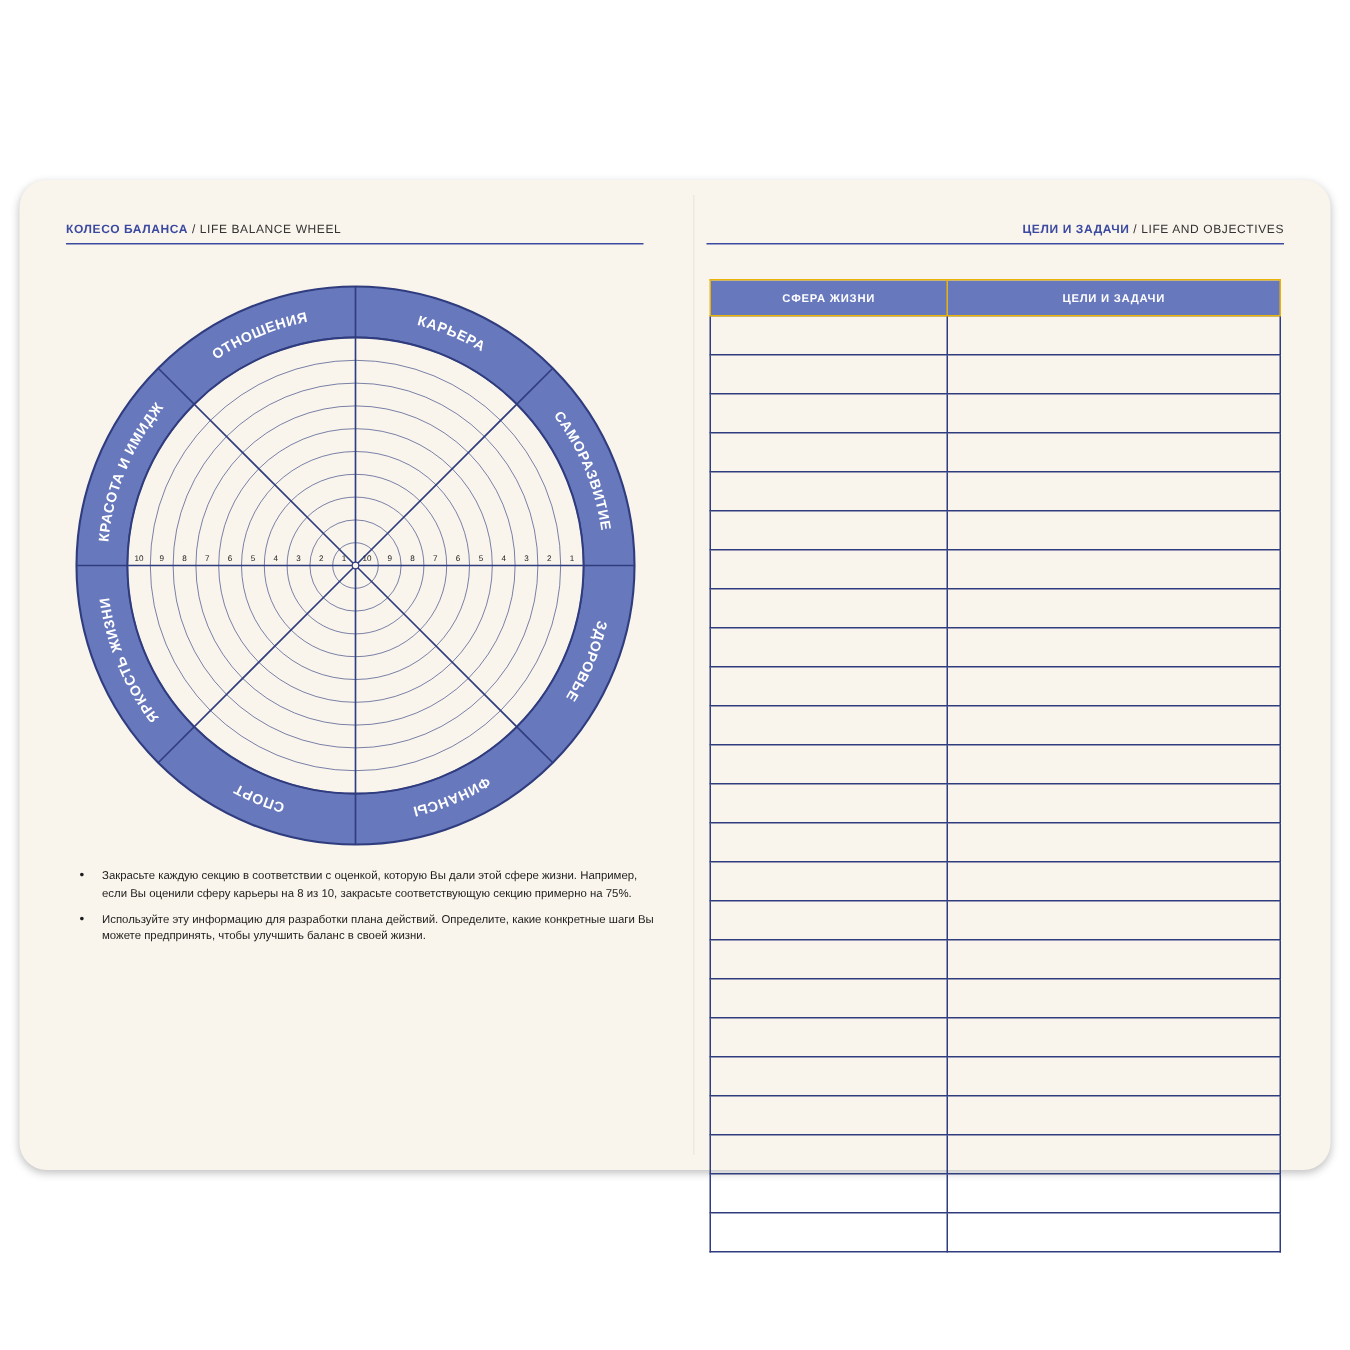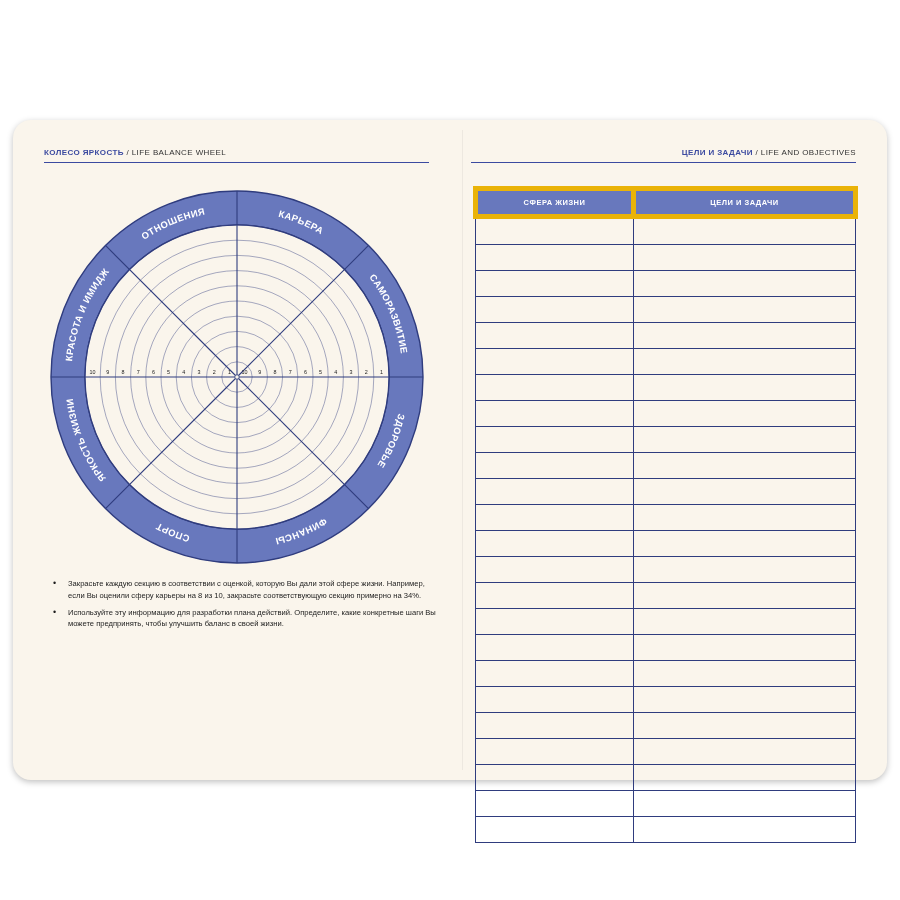--- a/index.html
+++ b/index.html
@@ -111,41 +111,41 @@
     width: 380px;
     table-layout: fixed;
   }
   table.goals th {
     background: #6878bd;
     color: #ffffff;
     font-size: 7.5px;
     letter-spacing: 0.5px;
     font-weight: bold;
     height: 21px;
-    border: 5px solid #eab308;
+    border: 1px solid #eab308;
     text-align: center;
   }
   table.goals td {
     border: 1px solid #2f3c7e;
     height: 23px;
   }
   table.goals col.c1 { width: 158px; }
   table.goals col.c2 { width: 222px; }
 </style>
 </head>
 <body>
 
 <div id="page">
 
   <div class="spread">
     <div class="gutter"></div>
   </div>
 
   <div class="hdr" id="hdr-left">
-    <span>КОЛЕСО ЯРКОСТЬ</span><span class="light"> / </span><span class="light">LIFE BALANCE WHEEL</span>
+    <span>КОЛЕСО БАЛАНСА</span><span class="light"> / </span><span class="light">LIFE BALANCE WHEEL</span>
   </div>
   <div class="hdr-line" id="hdr-left-line"></div>
 
   <div class="hdr" id="hdr-right">
     <span>ЦЕЛИ И ЗАДАЧИ</span><span class="light"> / </span><span class="light">LIFE AND OBJECTIVES</span>
   </div>
   <div class="hdr-line" id="hdr-right-line"></div>
 
   <div id="wheel-wrap">
     <svg id="wheel-svg" width="378" height="378" viewBox="0 0 378 378">
@@ -206,21 +206,21 @@
         <text font-size="9.4" font-weight="bold" fill="#ffffff" letter-spacing="0.6" font-family="&quot;Liberation Sans&quot;, sans-serif" dy="3.4"><textPath text-anchor="middle" startOffset="50%" xlink:href="#arc4" href="#arc4">СПОРТ</textPath></text>
         <text font-size="9.4" font-weight="bold" fill="#ffffff" letter-spacing="0.6" font-family="&quot;Liberation Sans&quot;, sans-serif" dy="3.4"><textPath text-anchor="middle" startOffset="50%" xlink:href="#arc5" href="#arc5">ЯРКОСТЬ ЖИЗНИ</textPath></text>
         <text font-size="9.4" font-weight="bold" fill="#ffffff" letter-spacing="0.6" font-family="&quot;Liberation Sans&quot;, sans-serif" dy="3.4"><textPath text-anchor="middle" startOffset="50%" xlink:href="#arc6" href="#arc6">КРАСОТА И ИМИДЖ</textPath></text>
         <text font-size="9.4" font-weight="bold" fill="#ffffff" letter-spacing="0.6" font-family="&quot;Liberation Sans&quot;, sans-serif" dy="3.4"><textPath text-anchor="middle" startOffset="50%" xlink:href="#arc7" href="#arc7">ОТНОШЕНИЯ</textPath></text>
         <circle cx="189" cy="189" r="2.2" fill="#faf5ec" stroke="#2f3c7e" stroke-width="0.8"></circle>
       </svg>
   </div>
 
   <div id="instructions">
     <ul id="instructions-list">
-        <li>Закрасьте каждую секцию в соответствии с оценкой, которую Вы дали этой сфере жизни. Например, если Вы оценили сферу карьеры на 8 из 10, закрасьте соответствующую секцию примерно на 34%.</li>
+        <li>Закрасьте каждую секцию в соответствии с оценкой, которую Вы дали этой сфере жизни. Например, если Вы оценили сферу карьеры на 8 из 10, закрасьте соответствующую секцию примерно на 75%.</li>
         <li>Используйте эту информацию для разработки плана действий. Определите, какие конкретные шаги Вы можете предпринять, чтобы улучшить баланс в своей жизни.</li>
       </ul>
   </div>
 
   <div id="table-wrap">
     <table class="goals">
       <colgroup>
           <col class="c1">
           <col class="c2">
         </colgroup>

